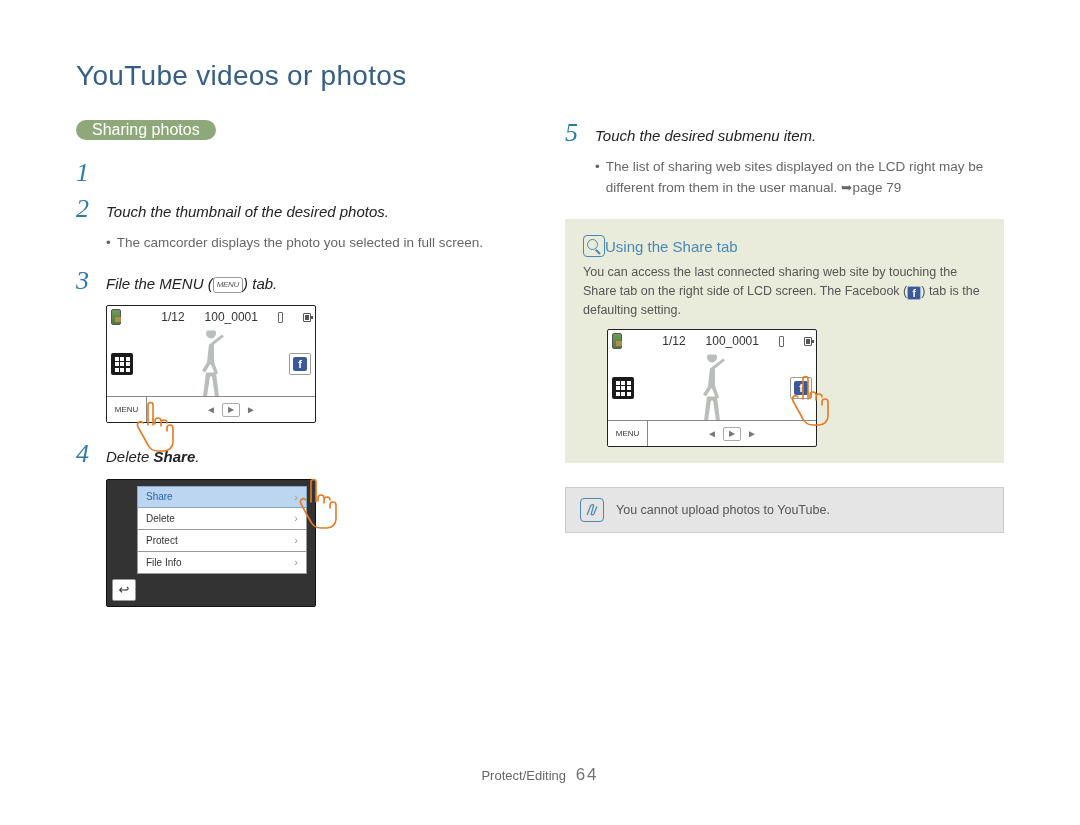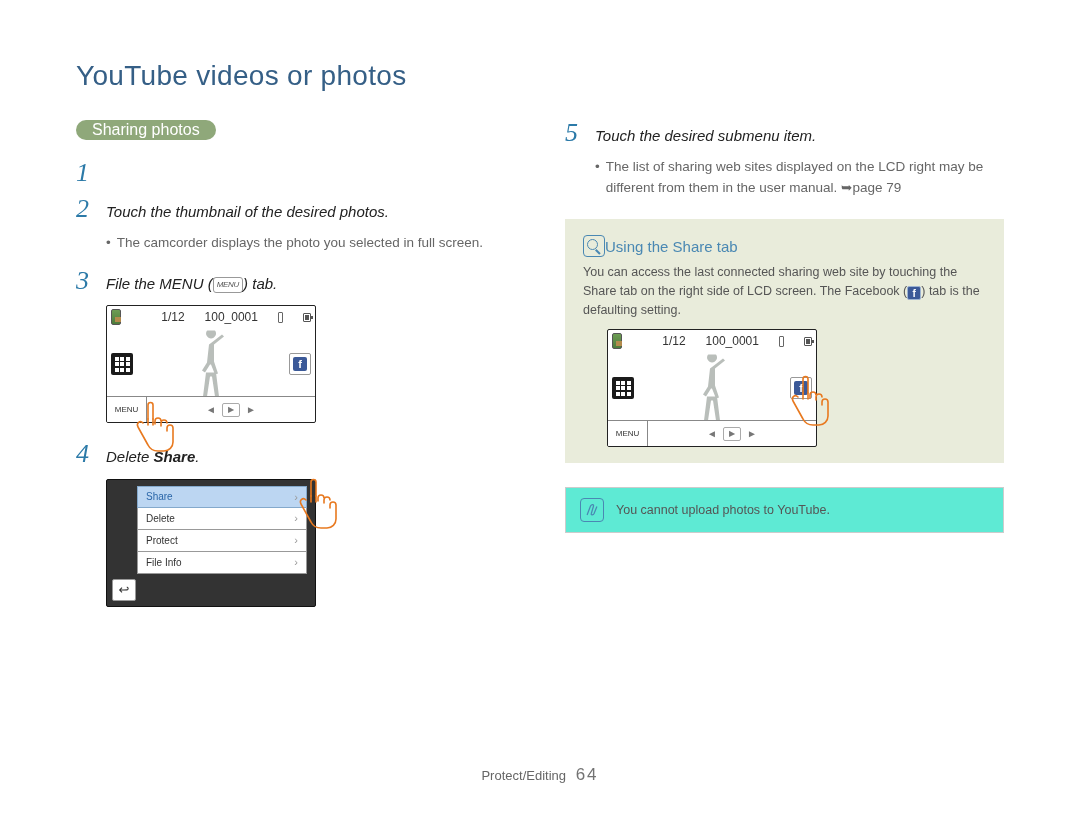--- a/index.html
+++ b/index.html
@@ -154,21 +154,21 @@
   }
   .mag-icon::before { content:""; width:9px; height:9px; border:1.5px solid #4a88b3; border-radius:50%; position:absolute; top:3px; left:3px; }
   .mag-icon::after { content:""; width:6px; height:1.6px; background:#4a88b3; position:absolute; bottom:4px; right:3px; transform:rotate(45deg); }
   .tip-title { color:#4a88b3; font-size:15px; }
   .tip-text { font-size:12.5px; color:#555; line-height:1.5; margin-bottom:10px; }
   .tip-box .lcd-inset { margin-left:24px; position:relative; }
   .fb-inline { display:inline-flex; width:14px; height:14px; background:#3b5998; color:#fff; font-size:10px; font-weight:bold; align-items:center; justify-content:center; border-radius:2px; vertical-align:-2px; border:1px solid #9db3d1; }
 
   .note-box {
     display:flex; gap:12px; align-items:center;
-    background:#5eead4; border:1px solid #ccc; padding:10px 14px; margin-top:24px;
+    background:#e5e5e5; border:1px solid #ccc; padding:10px 14px; margin-top:24px;
   }
   .note-icon {
     width:24px; height:24px; border:1.5px solid #4a88b3; border-radius:4px;
     display:flex; align-items:center; justify-content:center;
   }
   .note-icon svg { width:14px; height:14px; }
   .note-text { font-size:12.5px; color:#555; }
 
   .footer {
     position:absolute; bottom:40px; left:0; right:0;

